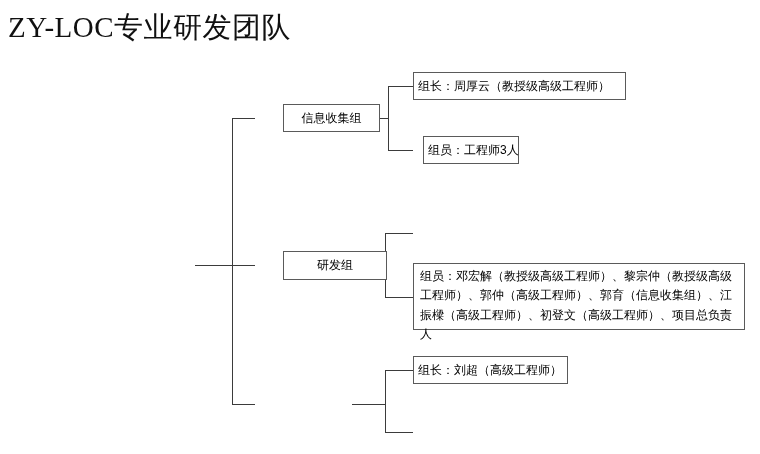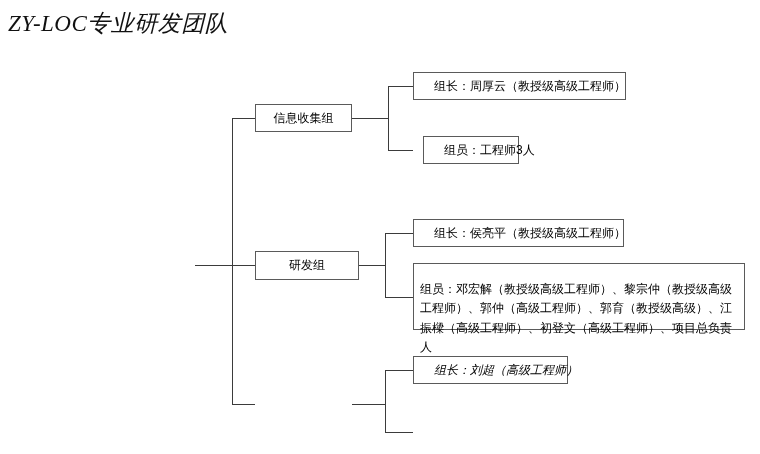--- a/index.html
+++ b/index.html
@@ -19,49 +19,49 @@
     background: #ffffff;
     overflow: hidden;
   }
 
   
   #chart-title {
     position: absolute;
     left: 8px;
     top: 8px;
     font-family: "Liberation Serif", "DejaVu Serif", serif;
-    font-style: italic;
-    font-size: 23px;
+    font-size: 29px;
     font-weight: 400;
     letter-spacing: 0.5px;
     color: #111111;
     white-space: nowrap;
   }
 
   
   .node {
     position: absolute;
     box-sizing: border-box;
     border: 1px solid #5a5a5a;
     background: #ffffff;
     font-size: 12px;
     line-height: 1.55;
     color: #000000;
     display: flex;
     align-items: center;
-    padding: 2px 20px;
+    padding: 2px 4px;
     white-space: nowrap;
   }
   .node.center {
     justify-content: center;
+    margin-left: 28px;
   }
   .node.multiline {
     white-space: normal;
     align-items: flex-start;
-    padding: 16px 6px;
+    padding: 3px 6px;
     line-height: 1.62;
   }
   .node.multiline .mline {
     display: block;
   }
 
   
   .hline {
     position: absolute;
     height: 0;
@@ -102,24 +102,23 @@
   <div class="vline" style="left:385px; top:370px; height:62px;"></div>
   <div class="hline" style="left:385px; top:370px; width:28px;"></div>
   <div class="hline" style="left:385px; top:432px; width:28px;"></div>
 
 
   <div class="node center" style="left:255px; top:104px; width:97px; height:28px;">信息收集组</div>
   <div class="node" style="left:413px; top:72px; width:213px; height:28px;">组长：周厚云（教授级高级工程师）</div>
   <div class="node" style="left:423px; top:136px; width:96px; height:28px;">组员：工程师3人</div>
 
   <div class="node center" style="left:255px; top:251px; width:104px; height:29px;">研发组</div>
-  <div class="node" style="left:413px; top:219px; width:211px; height:28px;">组长：侯亮平（教授级高级工程师）</div>
   <div class="node multiline" style="left:413px; top:263px; width:332px; height:67px;">
     <div>
       <span class="mline">组员：邓宏解（教授级高级工程师）、黎宗仲（教授级高级</span>
-      <span class="mline">工程师）、郭仲（高级工程师）、郭育（教授级高级）、江</span>
+      <span class="mline">工程师）、郭仲（高级工程师）、郭育（信息收集组）、江</span>
       <span class="mline">振樑（高级工程师）、初登文（高级工程师）、项目总负责人</span>
     </div>
   </div>
 
-  <div class="node" style="left:413px; top:356px; width:155px; height:28px;font-style:italic;">组长：刘超（高级工程师）</div>
+  <div class="node" style="left:413px; top:356px; width:155px; height:28px;">组长：刘超（高级工程师）</div>
 
 </div>
 
 </body></html>

